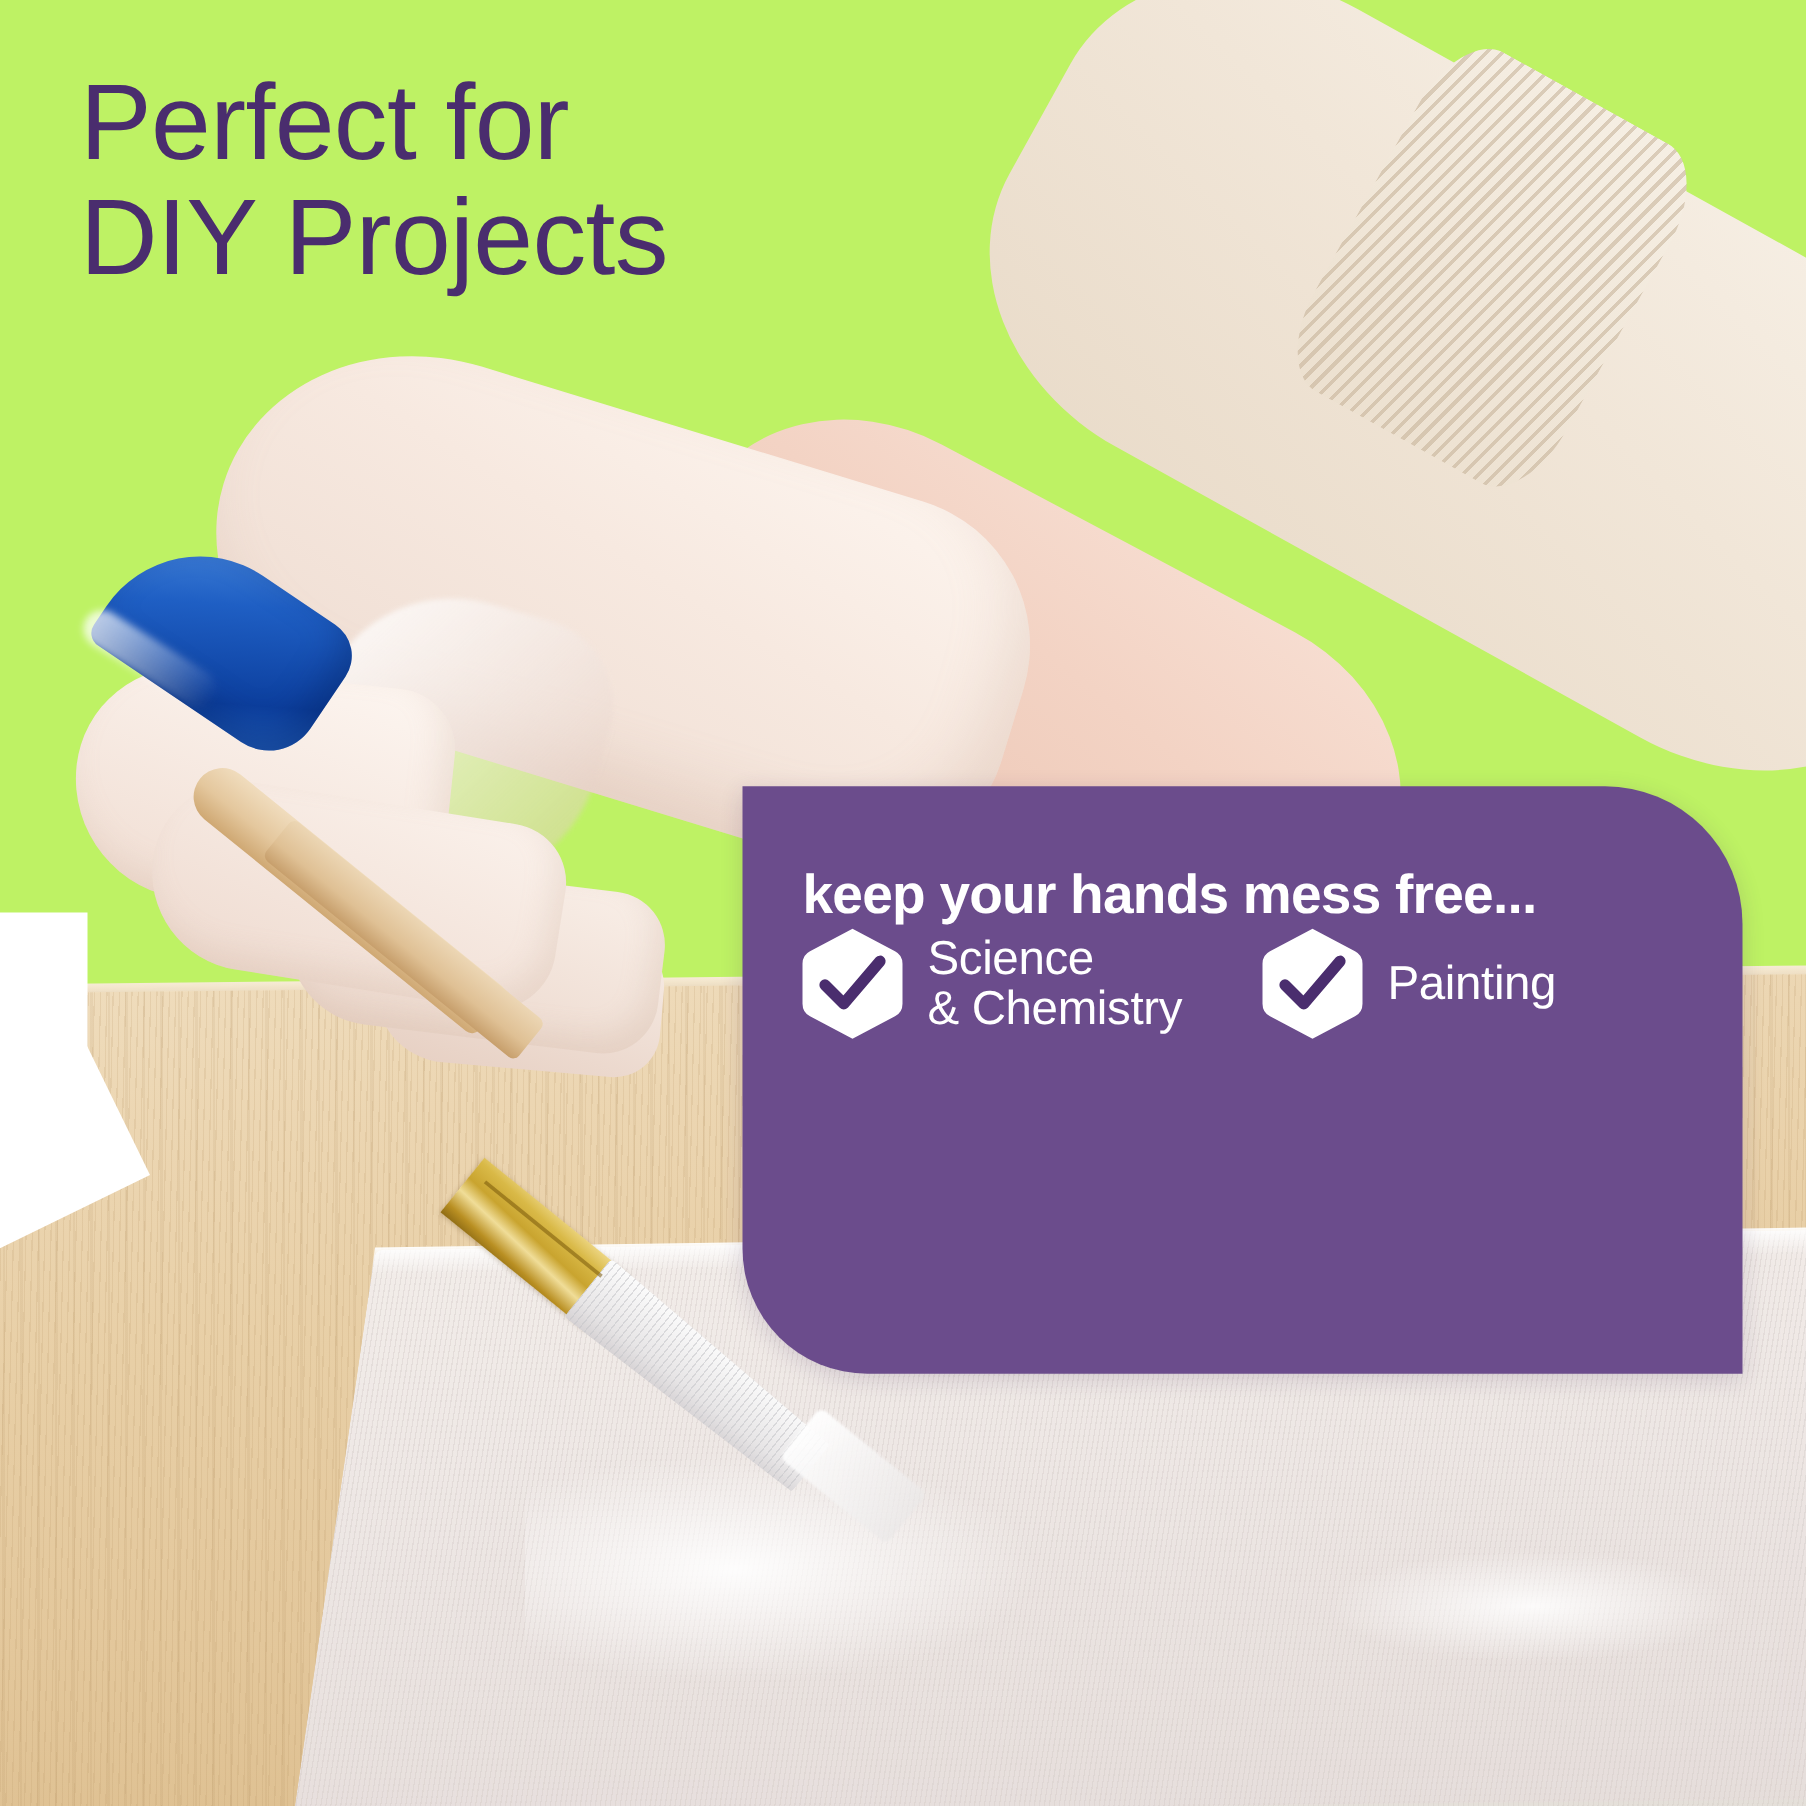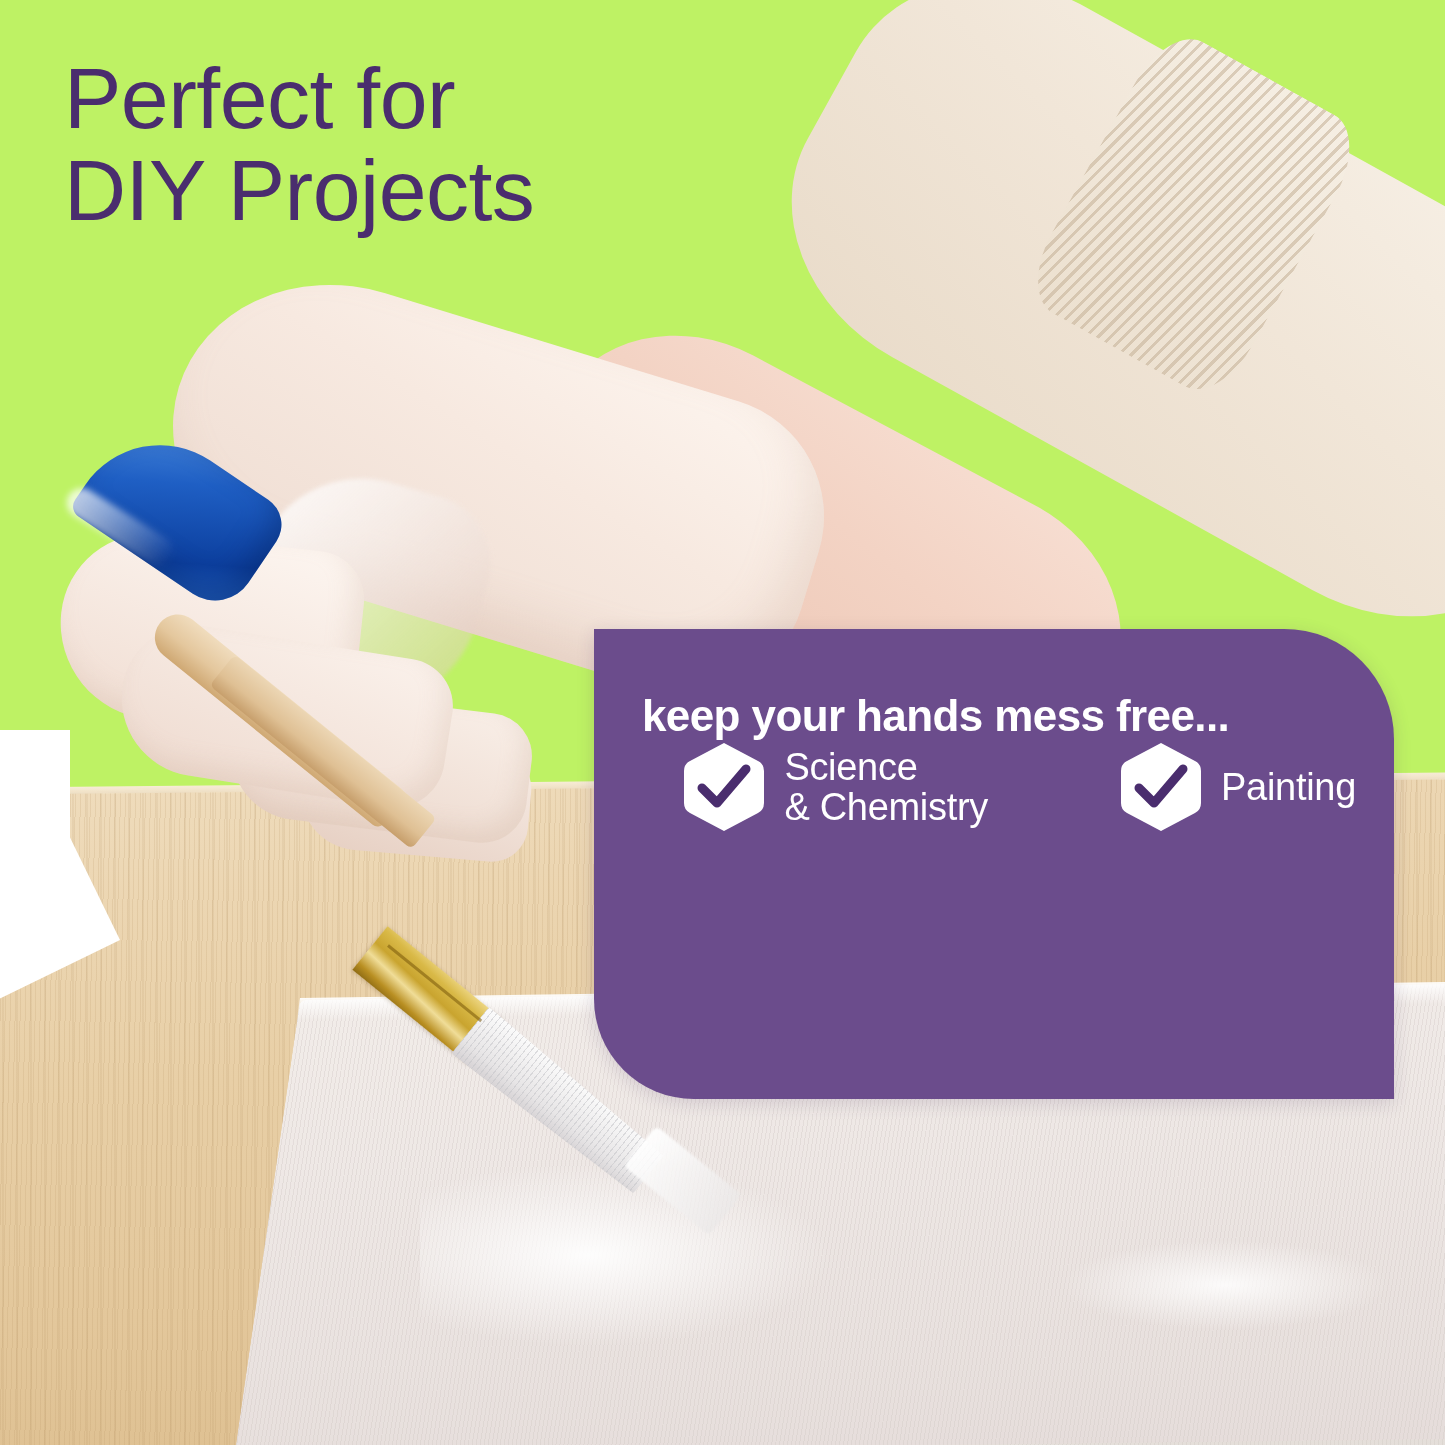--- a/index.html
+++ b/index.html
@@ -338,21 +338,20 @@
     display:flex;
     gap:20px;
   }
   .col { width:348px; display:flex; flex-direction:column; gap:26px; }
 
   .feature {
     display:flex;
     align-items:center;
     gap:18px;
     height:92px;
-    justify-content:flex-end;
   }
   .badge {
     position:relative;
     flex:0 0 auto;
     width:84px; height:92px;
     display:flex; align-items:center; justify-content:center;
   }
   .badge svg { display:block; width:84px; height:92px; }
   .feature-label {
     color:#ffffff;

